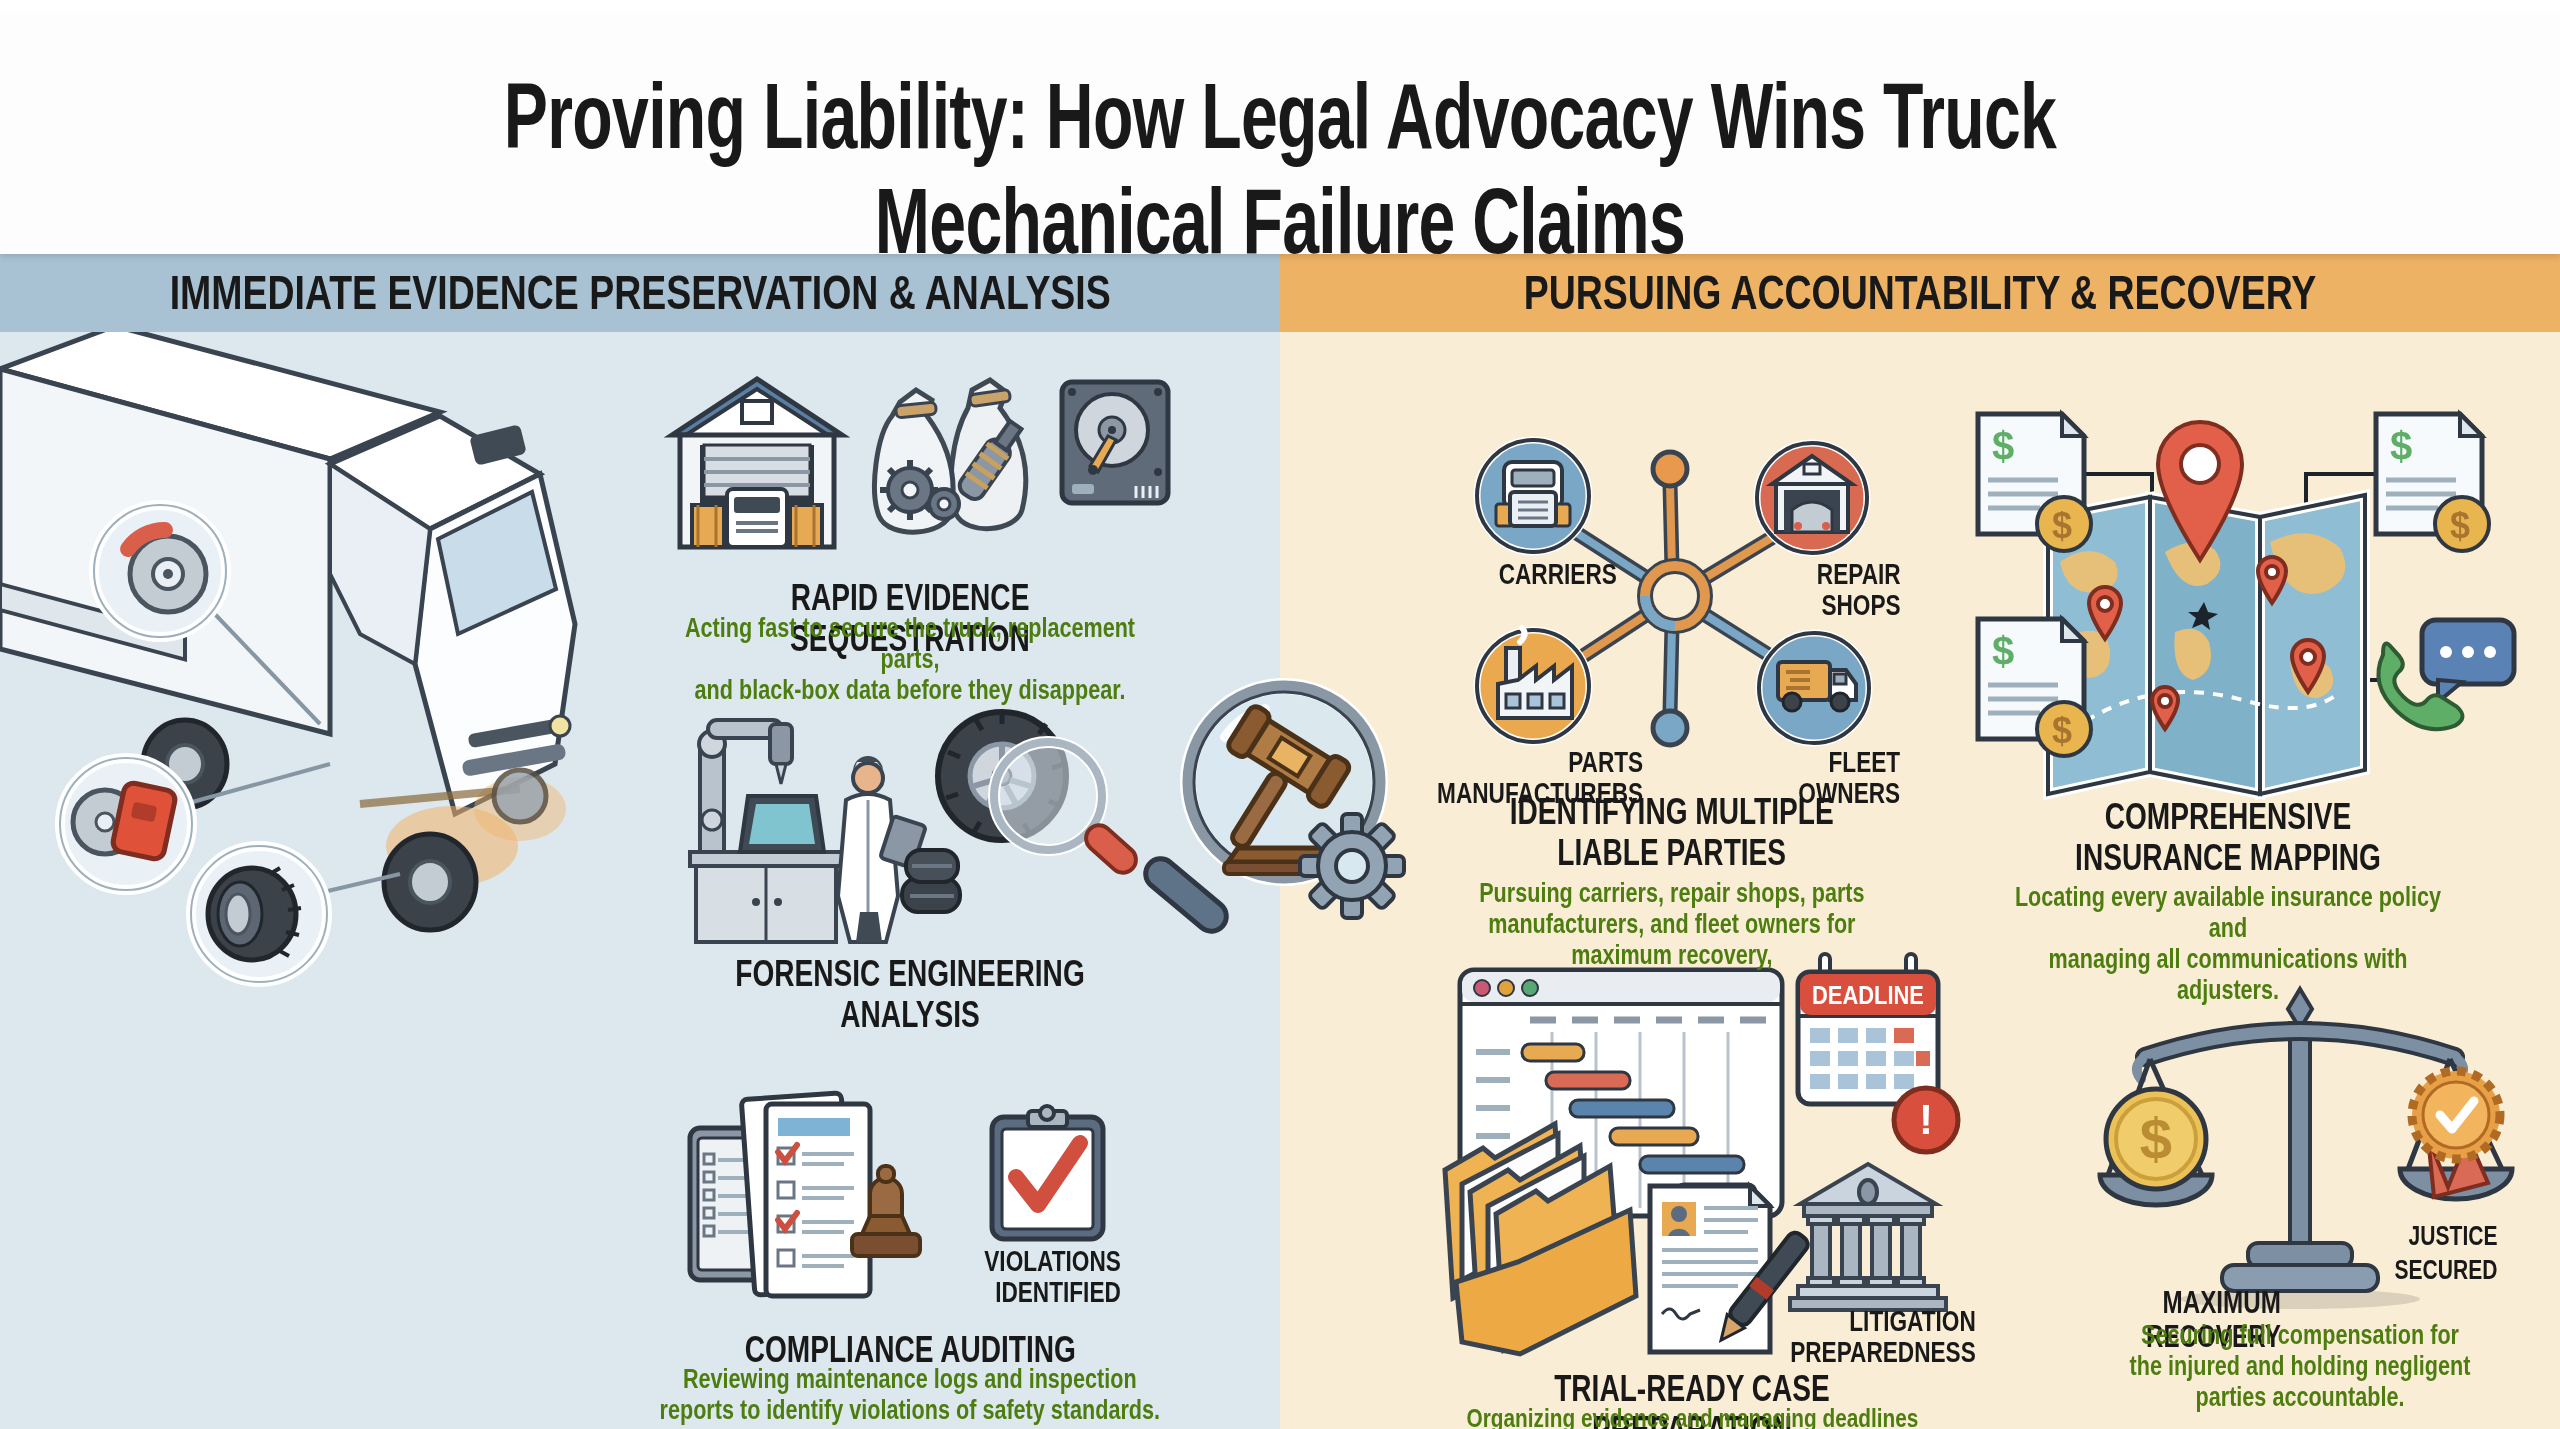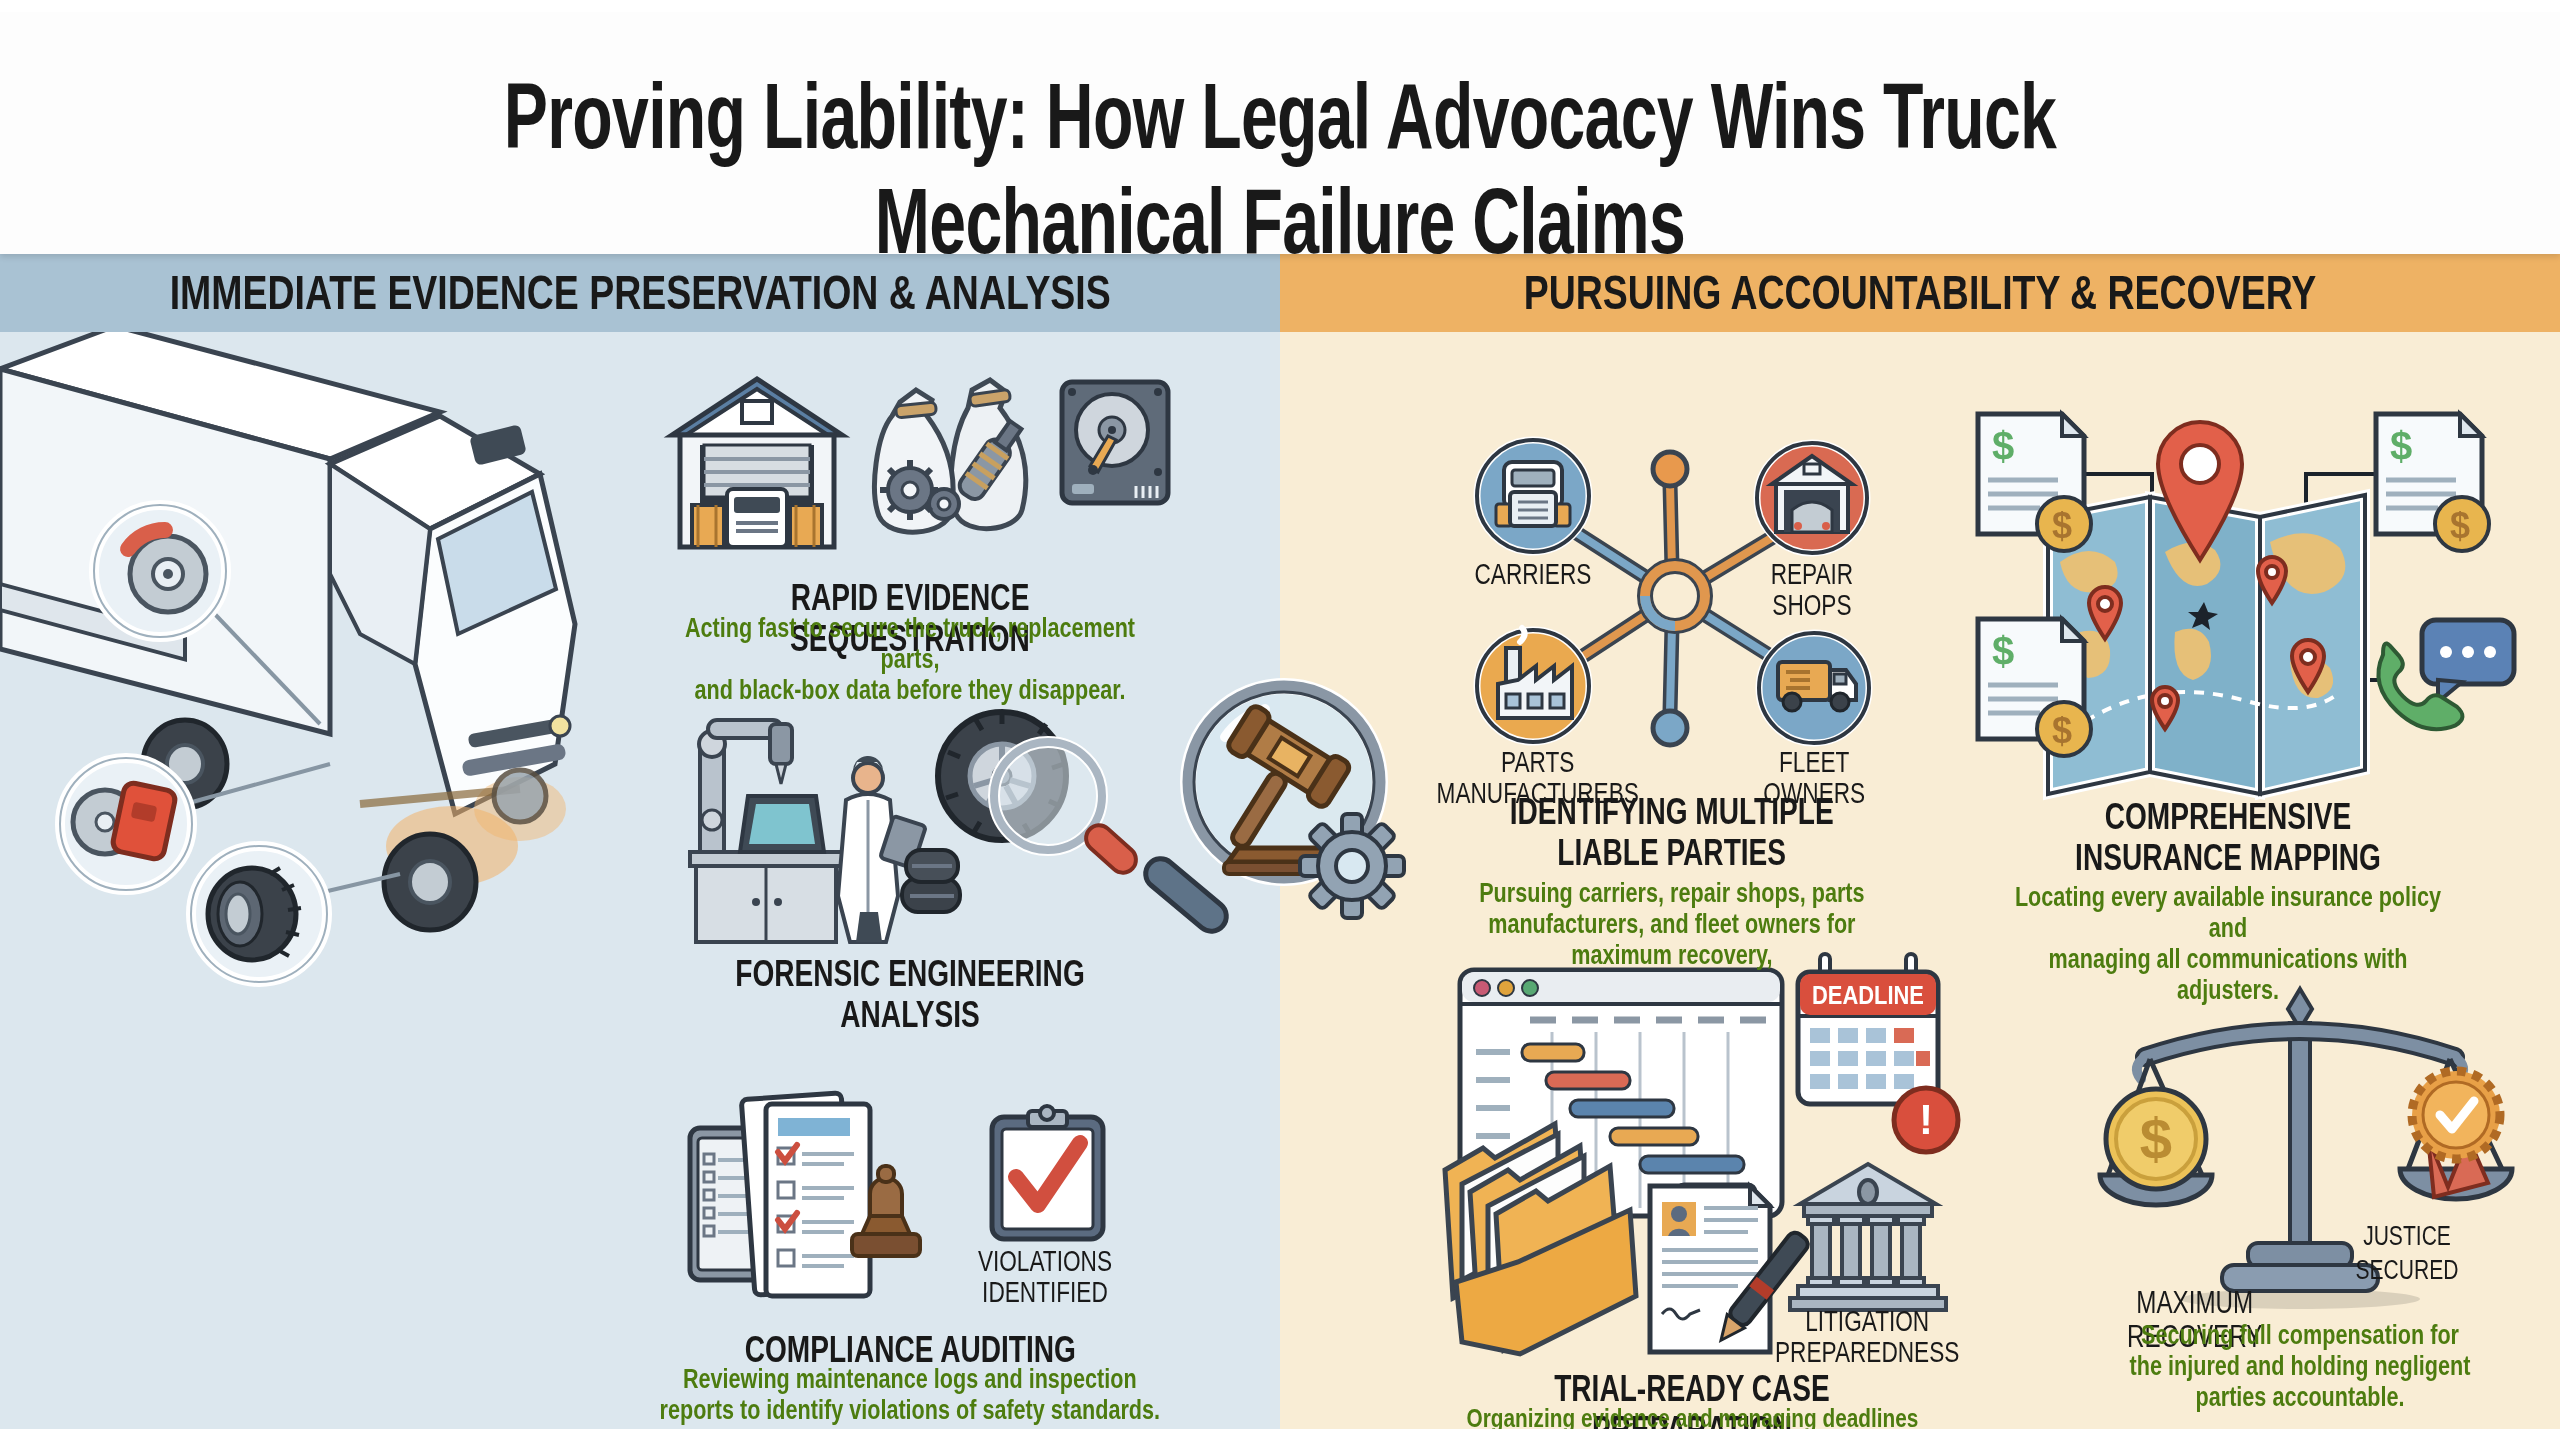--- a/index.html
+++ b/index.html
@@ -17,21 +17,21 @@
   .txt{position:absolute;text-align:center;z-index:4;}
   .cond{display:inline-block;transform-origin:50% 0;white-space:pre-line;}
   .title-text{width:2560px;left:0;top:52px;font-size:92px;font-weight:bold;letter-spacing:-1px;}
   .title-text .cond{transform:scaleX(.72);}
   .band-text{width:1280px;top:242px;height:78px;line-height:78px;font-size:48px;font-weight:bold;}
   .band-text .cond{transform:scaleX(.78);line-height:78px;white-space:nowrap;}
   .h-sec{font-size:36px;font-weight:bold;line-height:41px;}
   .h-sec .cond{transform:scaleX(.78);}
   .body-sec{font-size:27px;font-weight:bold;color:#4d7c0f;line-height:31px;}
   .body-sec .cond{transform:scaleX(.80);}
-  .label-sm{font-size:29px;font-weight:normal;line-height:31px;}
+  .label-sm{font-size:29px;font-weight:bold;line-height:31px;text-align:right;}
   .label-sm .cond{transform:scaleX(.78);}
   svg{overflow:visible;}
   svg text{font-family:"Liberation Sans",sans-serif;font-weight:bold;}
 </style>
 </head>
 <body>
 
 <div class="page">
 
   <div class="abs panel-left"></div>

